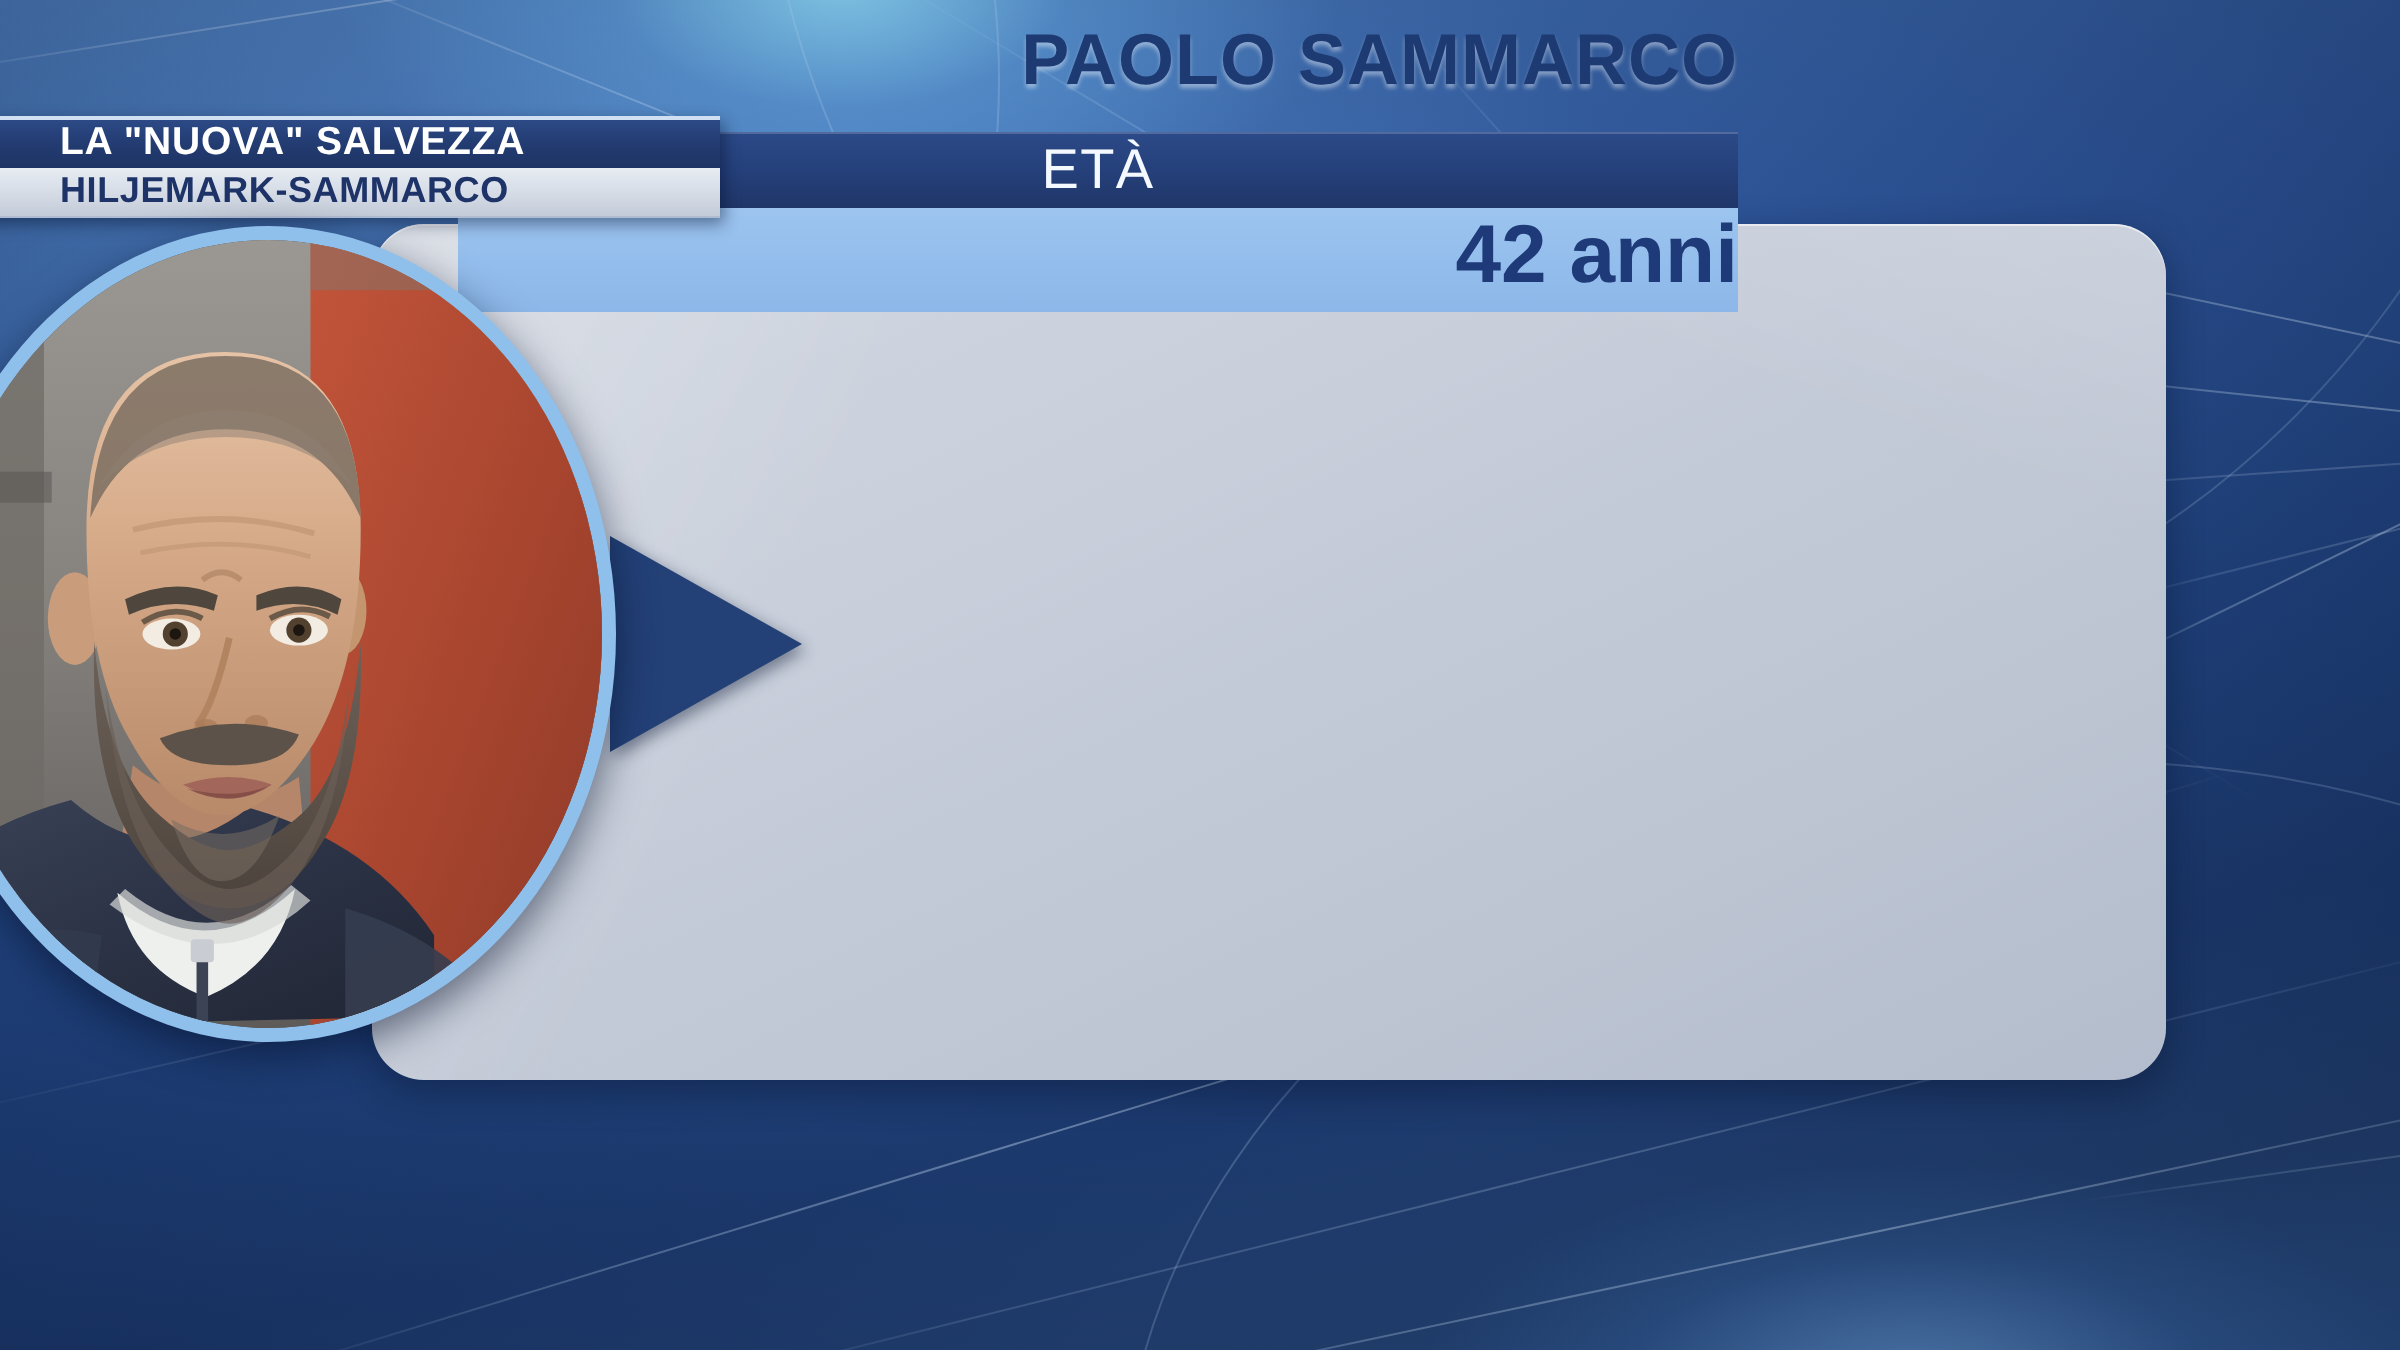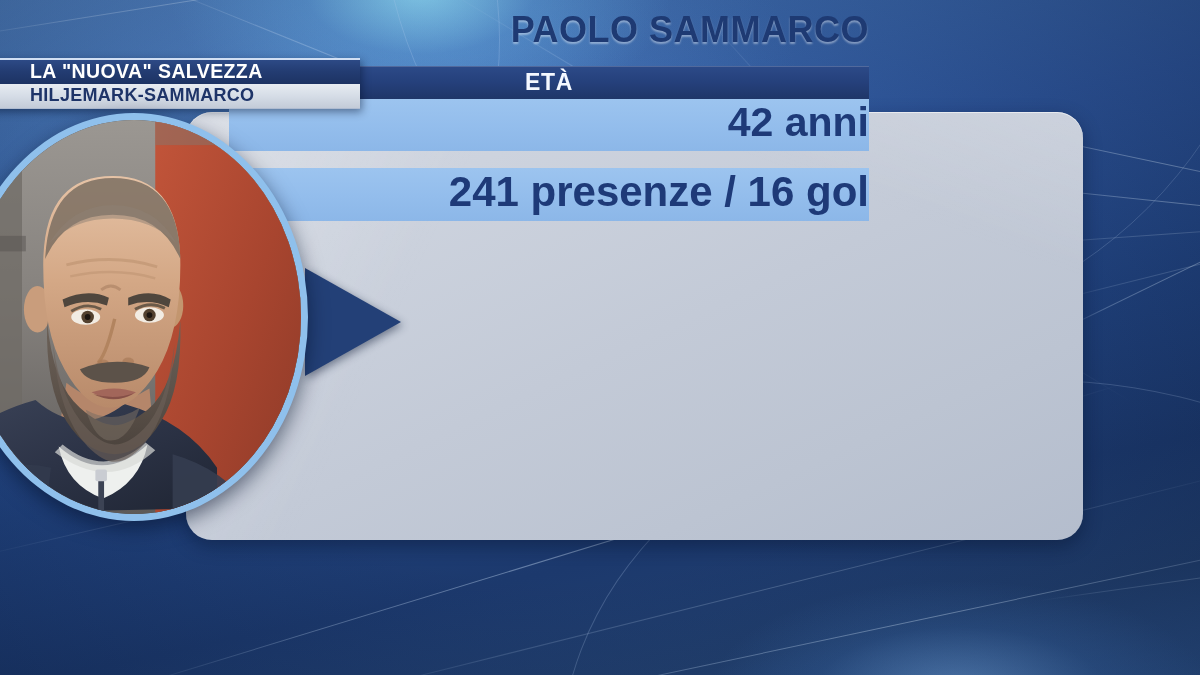--- a/index.html
+++ b/index.html
@@ -114,22 +114,22 @@
     line-height:1;
     margin:0 0 18px 0;
     text-shadow:0 2px 2px rgba(255,255,255,.4);
     white-space:nowrap;
   }
 
   .stat { margin:0 0 17px 0; }
   .stat-head {
     background:linear-gradient(180deg,#2c4a88 0%,#25407b 50%,#1f3668 100%);
     color:#f4f8ff;
-    font-size:23px;
-    font-weight:bold;
+    font-size:28px;
+    font-weight:normal;
     letter-spacing:.7px;
     text-align:center;
     padding:4px 0 5px 0;
     line-height:1.05;
     box-shadow:inset 0 1px 0 rgba(255,255,255,.18);
   }
   .stat-val {
     background:linear-gradient(180deg,#9cc4ef 0%,#93bdec 55%,#8cb7e8 100%);
     color:#1e3a78;
     font-weight:bold;
@@ -208,21 +208,20 @@
 
   <div id="panel-inner">
     <div id="panel-title" class="nosel">PAOLO SAMMARCO</div>
 
     <div class="stat">
       <div class="stat-head nosel">ETÀ</div>
       <div class="stat-val v-age nosel">42 anni</div>
     </div>
 
     <div class="stat">
-      <div class="stat-val v-serie nosel">241 presenze / 16 gol</div>
     </div>
 
   </div>
 
   <div id="arrow"></div>
 
   <div id="photo">
     <svg viewBox="0 0 348 408" preserveAspectRatio="xMidYMid slice">
       <defs>
         <linearGradient id="wallg" x1="0" y1="0" x2="0" y2="1">

